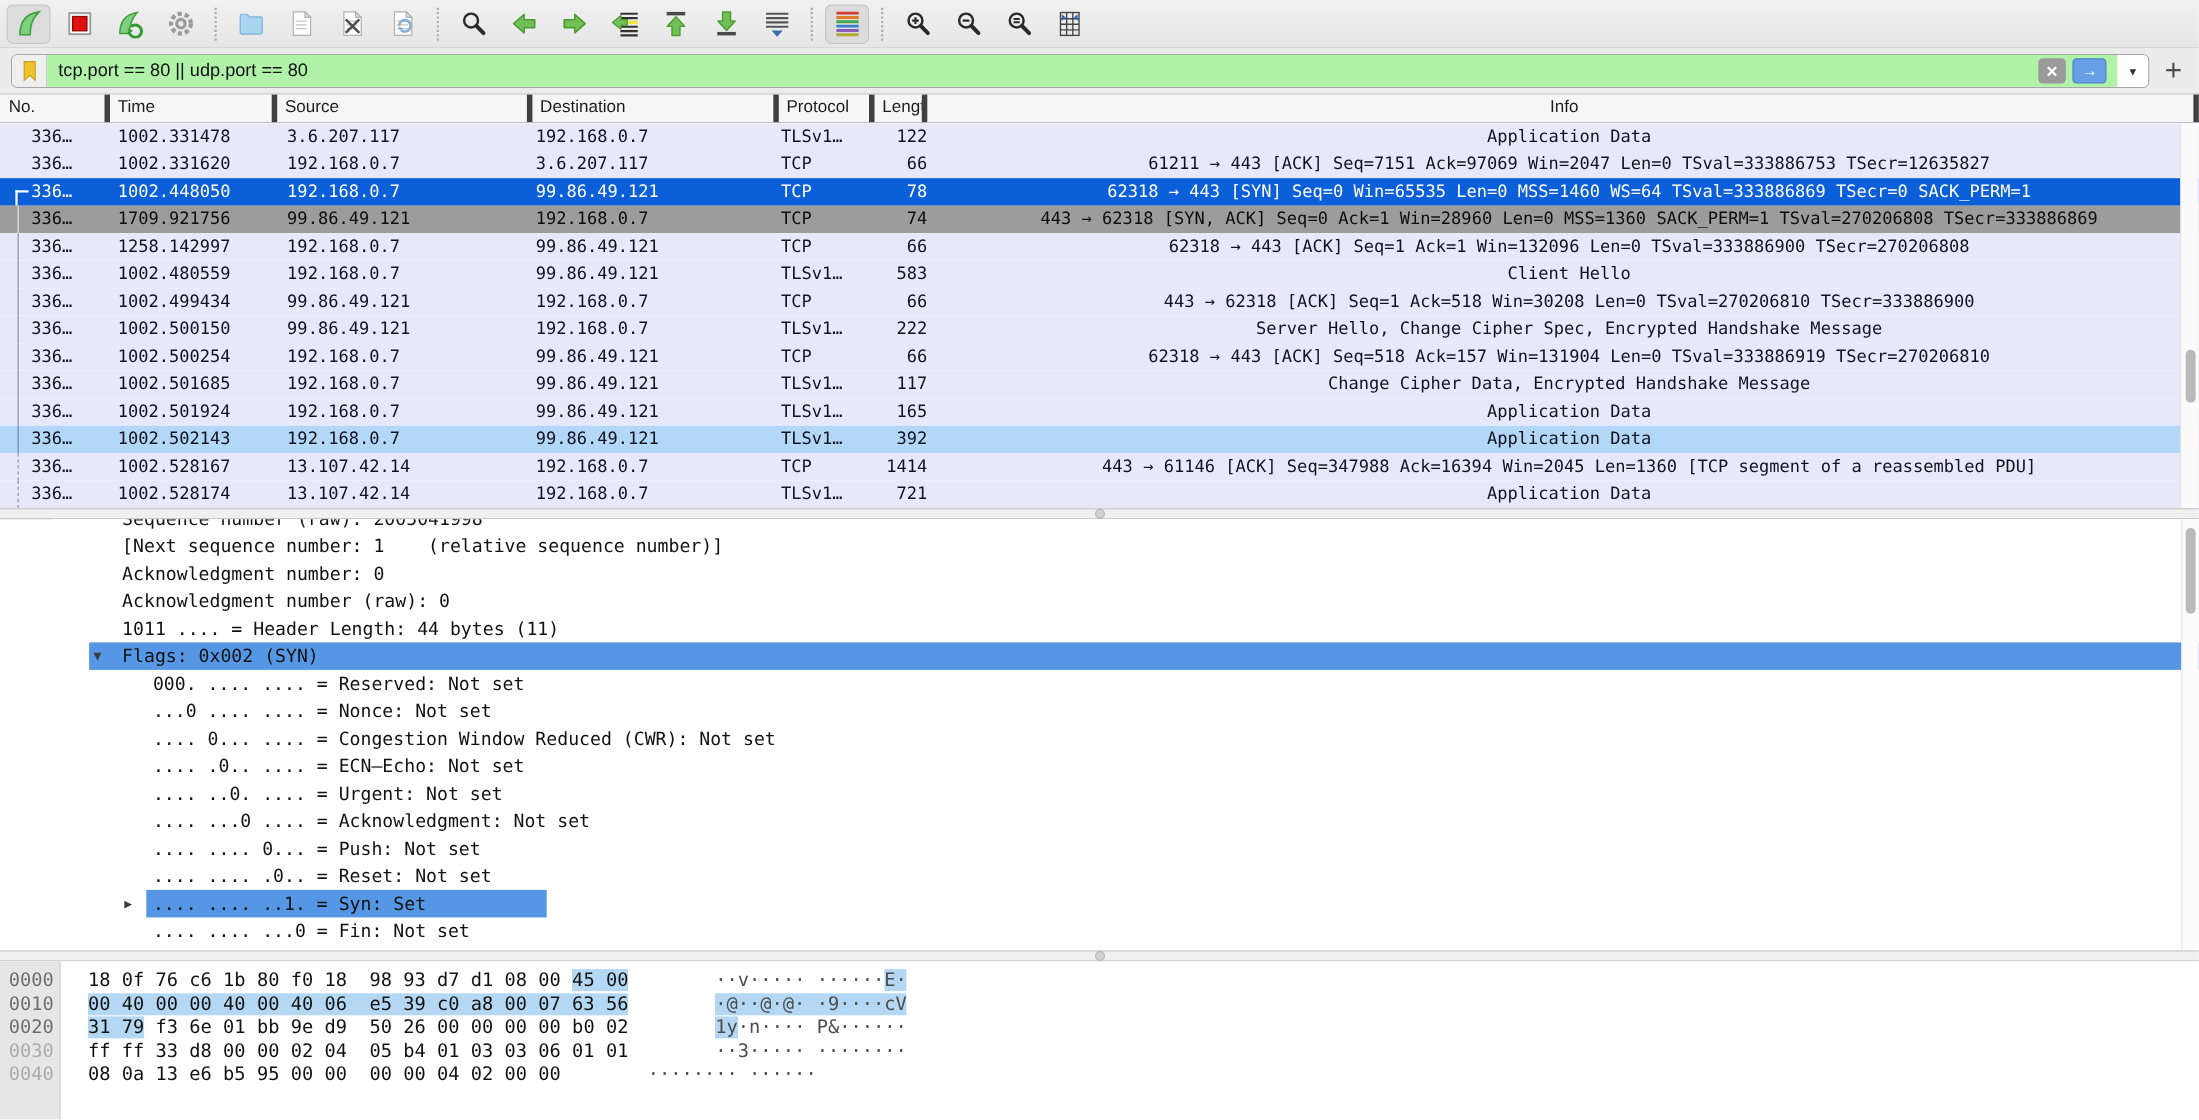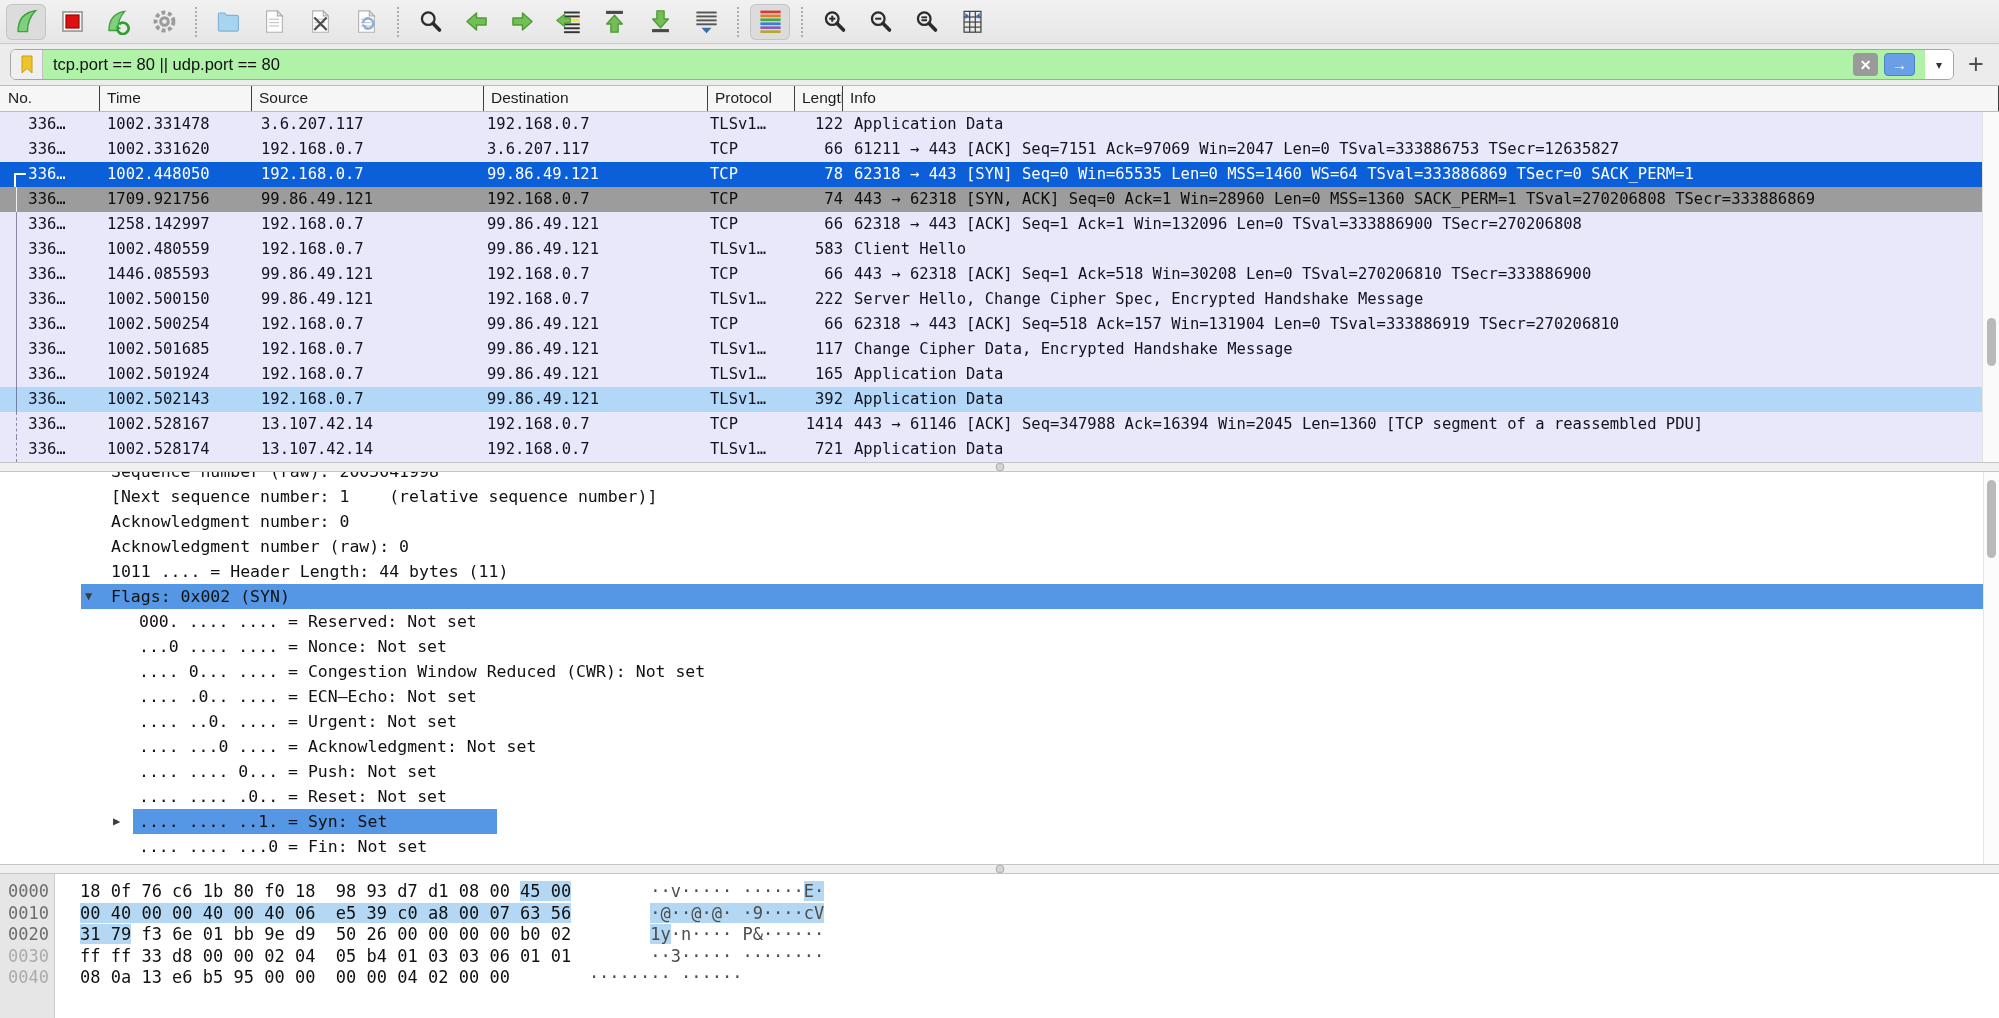--- a/index.html
+++ b/index.html
@@ -29,35 +29,35 @@
   .btn-apply { width:31px; height:23px; border-radius:4px; background:#699fe6; border:1px solid #4c82c8;
     color:#fff; font-size:15px; display:flex; align-items:center; justify-content:center; }
   .caret-cap { width:28px; background:#fff; display:flex; align-items:center; justify-content:center;
     color:#333; font-size:12px; }
   .filter-plus { margin-left:14px; font-size:27px; color:#4e4e4e; line-height:1; }
 
   
   .pkt-pane { position:relative; height:376px; font-family:"DejaVu Sans Mono", monospace; }
   .pkt-header { height:26px; background:#f6f6f6; border-bottom:1px solid #bcbcbc; display:flex;
     font-family:"Liberation Sans",sans-serif; font-size:15.5px; color:#1c1c1c; }
-  .pkt-header .hc { border-right:1px solid #404040; padding:3px 0 0 7px; overflow:hidden; white-space:nowrap; }
+  .pkt-header .hc { border-right:5px solid #404040; padding:3px 0 0 7px; overflow:hidden; white-space:nowrap; }
   .rows { height:350px; overflow:hidden; background:#fff; }
   .prow { height:25px; display:flex; background:#e8e8fa; color:#121220; font-size:15.5px; line-height:25px;
     position:relative; white-space:nowrap; }
   .prow.selected { background:#0b5fd8; color:#fff; }
   .prow.gray { background:#9c9c9c; color:#0d0d0d; }
   .prow.hover { background:#b3d7f7; }
   .pc { overflow:hidden; flex-shrink:0; }
   .c-no   { width:100px; text-align:center; padding-right:6px; }
   .c-time { width:152px; padding-left:7px; }
   .c-src  { width:232px; padding-left:9px; }
   .c-dst  { width:224px; padding-left:3px; }
   .c-pro  { width:87px; padding-left:2px; }
   .c-len  { width:48px; text-align:right; }
-  .c-info { flex:1; padding-left:11px; }
+  .c-info { flex:1; padding-left:11px;text-align:center; }
   .tick { position:absolute; left:16px; top:0; bottom:0; border-left:1.5px solid rgba(70,70,110,.6); }
   .tick.dash { border-left-style:dashed; }
   .tick.start { left:14px; top:11px; width:12px; border-left:2px solid #fff; border-top:2px solid #fff; }
   .prow.gray .tick { border-color:rgba(255,255,255,.85); }
   .vscroll { position:absolute; top:26px; right:0; bottom:0; width:17px; background:#fafafa;
     border-left:1px solid #e2e2e2; }
   .vthumb { position:absolute; left:3.5px; width:9px; border-radius:5px; background:#b9b9b9; }
 
   
   .splitter { height:10px; background:#f0f0f0; border-top:1px solid #c6c6c6; border-bottom:1px solid #c6c6c6;
@@ -388,21 +388,21 @@
         <div class="pc c-time">1002.480559</div>
         <div class="pc c-src">192.168.0.7</div>
         <div class="pc c-dst">99.86.49.121</div>
         <div class="pc c-pro">TLSv1…</div>
         <div class="pc c-len">583</div>
         <div class="pc c-info">Client Hello</div>
       </div>
       <div class="prow">
         <span class="tick"></span>
         <div class="pc c-no">336…</div>
-        <div class="pc c-time">1446.085593</div>
+        <div class="pc c-time">1002.499434</div>
         <div class="pc c-src">99.86.49.121</div>
         <div class="pc c-dst">192.168.0.7</div>
         <div class="pc c-pro">TCP</div>
         <div class="pc c-len">66</div>
         <div class="pc c-info">443 → 62318 [ACK] Seq=1 Ack=518 Win=30208 Len=0 TSval=270206810 TSecr=333886900</div>
       </div>
       <div class="prow">
         <span class="tick"></span>
         <div class="pc c-no">336…</div>
         <div class="pc c-time">1002.500150</div>

